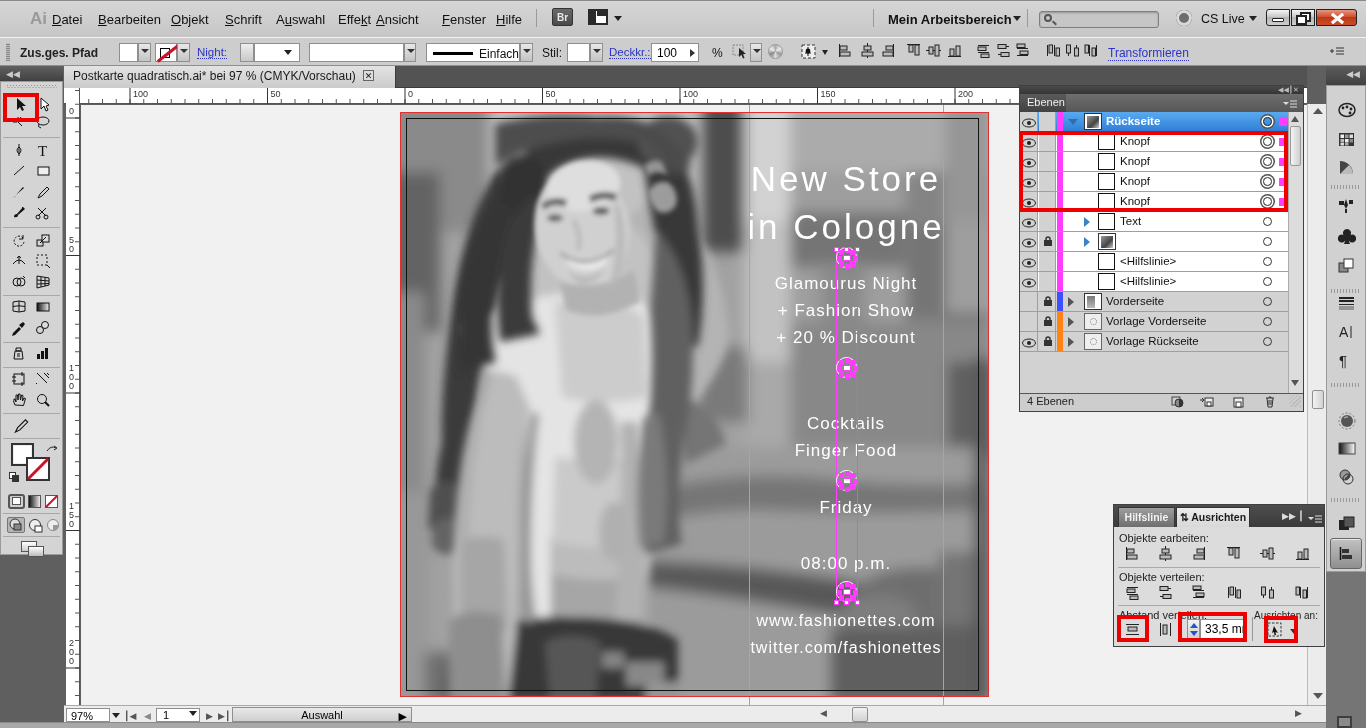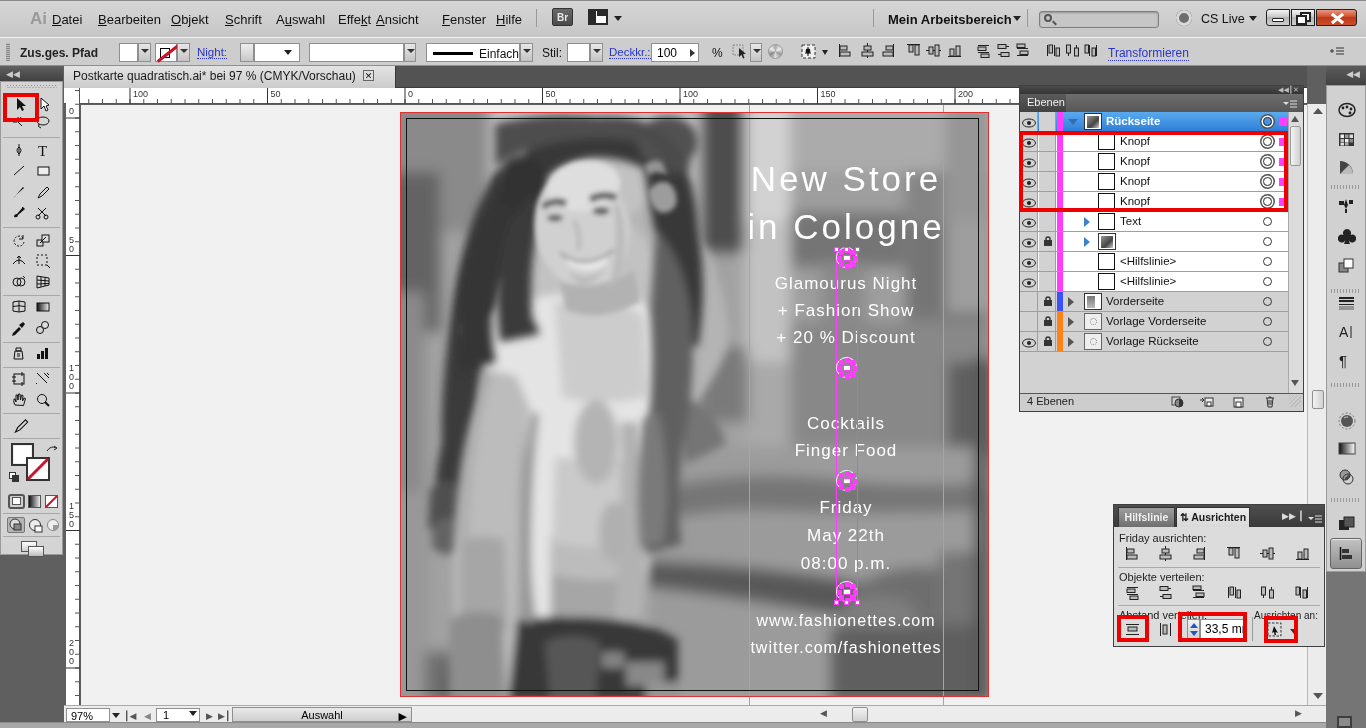--- a/index.html
+++ b/index.html
@@ -660,21 +660,20 @@
       </svg>
   <div style="position: absolute; left: 0px; top: 0px; width: 589px; height: 585px; color: rgb(255, 255, 255); text-align: center; font-family: &quot;Liberation Sans&quot;, sans-serif;">
         <div style="position:absolute;left:446px;top:47px;width:400px;margin-left:-200px;font-size:35px;letter-spacing:3px;white-space:nowrap;text-align:center;">New Store</div>
         <div style="position:absolute;left:446px;top:95px;width:400px;margin-left:-200px;font-size:35px;letter-spacing:3px;white-space:nowrap;text-align:center;">in Cologne</div>
         <div style="position:absolute;left:446px;top:162px;width:400px;margin-left:-200px;font-size:17px;letter-spacing:1px;white-space:nowrap;text-align:center;">Glamourus Night</div>
         <div style="position:absolute;left:446px;top:189px;width:400px;margin-left:-200px;font-size:17px;letter-spacing:1px;white-space:nowrap;text-align:center;">+ Fashion Show</div>
         <div style="position:absolute;left:446px;top:216px;width:400px;margin-left:-200px;font-size:17px;letter-spacing:1px;white-space:nowrap;text-align:center;">+ 20 % Discount</div>
         <div style="position:absolute;left:446px;top:302px;width:400px;margin-left:-200px;font-size:17px;letter-spacing:1px;white-space:nowrap;text-align:center;">Cocktails</div>
         <div style="position:absolute;left:446px;top:329px;width:400px;margin-left:-200px;font-size:17px;letter-spacing:1px;white-space:nowrap;text-align:center;">Finger Food</div>
         <div style="position:absolute;left:446px;top:386px;width:400px;margin-left:-200px;font-size:17px;letter-spacing:1px;white-space:nowrap;text-align:center;">Friday</div>
-        <div style="position:absolute;left:446px;top:414px;width:400px;margin-left:-200px;font-size:17px;letter-spacing:1px;white-space:nowrap;text-align:center;">May 22th</div>
         <div style="position:absolute;left:446px;top:442px;width:400px;margin-left:-200px;font-size:17px;letter-spacing:1px;white-space:nowrap;text-align:center;">08:00 p.m.</div>
         <div style="position:absolute;left:446px;top:527px;width:400px;margin-left:-200px;font-size:16px;letter-spacing:1px;white-space:nowrap;text-align:center;">twitter.com/fashionettes</div>
         <div style="position:absolute;left:446px;top:500px;width:400px;margin-left:-200px;font-size:16px;letter-spacing:1px;white-space:nowrap;text-align:center;">www.fashionettes.com</div>
       </div></div>
 
   <div class="abs" style="left:668px;top:0;width:1px;height:600px;background:#12e4e4;"></div>
   <div class="abs" style="left:862px;top:0;width:1px;height:600px;background:#12e4e4;"></div>
 
   <div class="abs" style="left:325px;top:13px;width:573px;height:573px;border:1px solid #111;"></div>
 
@@ -1048,21 +1047,21 @@
 
 <div id="align" class="panel" style="left:1113px;top:504px;width:212px;height:143px;background:#dcdcdc;">
     <div class="abs" style="left:0;top:0;width:210px;height:22px;background:linear-gradient(#4e4e4e,#3a3a3a);"></div>
     <div class="abs" style="left:4px;top:2px;width:57px;height:20px;background:linear-gradient(#9e9e9e,#6e6e6e);border:1px solid #333;border-bottom:none;color:#f2f2f2;font-size:10.5px;font-weight:bold;text-align:center;line-height:19px;">Hilfslinie</div>
     <div class="abs" style="left:62px;top:2px;width:74px;height:20px;background:linear-gradient(#ececec,#d8d8d8);border:1px solid #333;border-bottom:none;color:#1a1a1a;font-size:10.5px;font-weight:bold;text-align:center;line-height:19px;">⇅ Ausrichten</div>
     <div class="abs" style="left:168px;top:6px;color:#ddd;font-size:9px;">▶▶ ┃</div>
     <div class="abs" style="left:193px;top:8px;width:16px;height:10px;"><svg width="16" height="10">
         <path d="M1 3 l3 3 3 -3z" fill="#ddd"></path>
         <path d="M8 2 h7 M8 5 h7 M8 8 h7" stroke="#ddd"></path>
       </svg></div>
-    <div class="abs" style="left:5px;top:27px;font-size:11px;color:#222;">Friday ausrichten:</div>
+    <div class="abs" style="left:5px;top:27px;font-size:11px;color:#222;">Objekte earbeiten:</div>
     <div class="abs" style="left:10px;top:40px;"><svg width="17" height="17" viewBox="0 0 17 17">
         <line x1="2.5" y1="2" x2="2.5" y2="15" stroke="#222"></line>
         <rect x="3" y="4" width="7" height="4" fill="#bbb" stroke="#222" stroke-width="1"></rect>
         <rect x="3" y="10" width="10" height="4" fill="#bbb" stroke="#222" stroke-width="1"></rect>
       </svg></div>
     <div class="abs" style="left:43px;top:40px;"><svg width="17" height="17" viewBox="0 0 17 17">
         <line x1="8.5" y1="1" x2="8.5" y2="16" stroke="#222"></line>
         <rect x="5" y="4" width="7" height="4" fill="#bbb" stroke="#222" stroke-width="1"></rect>
         <rect x="3" y="10" width="11" height="4" fill="#bbb" stroke="#222" stroke-width="1"></rect>
       </svg></div>

